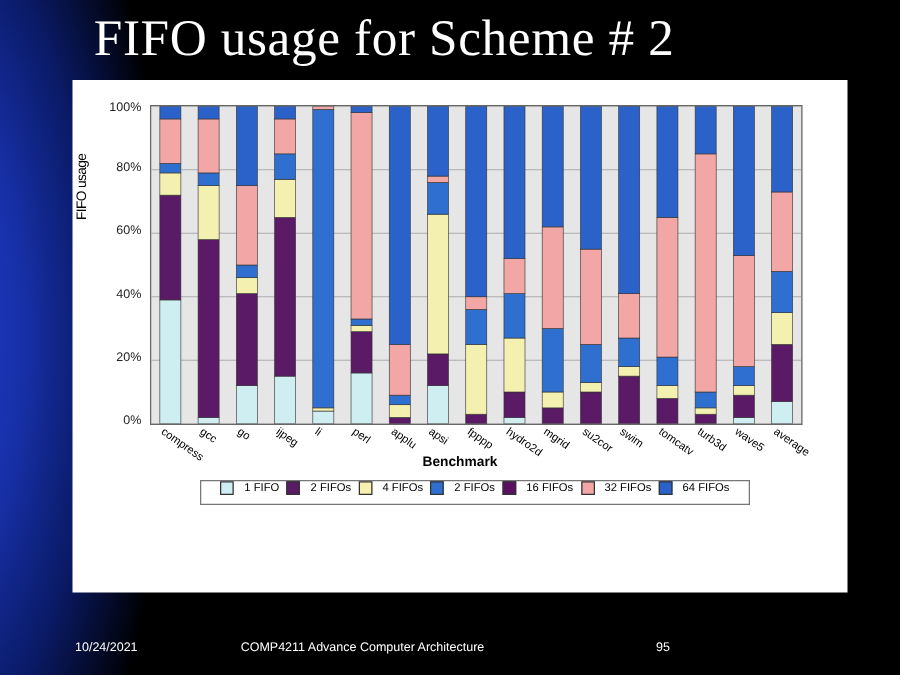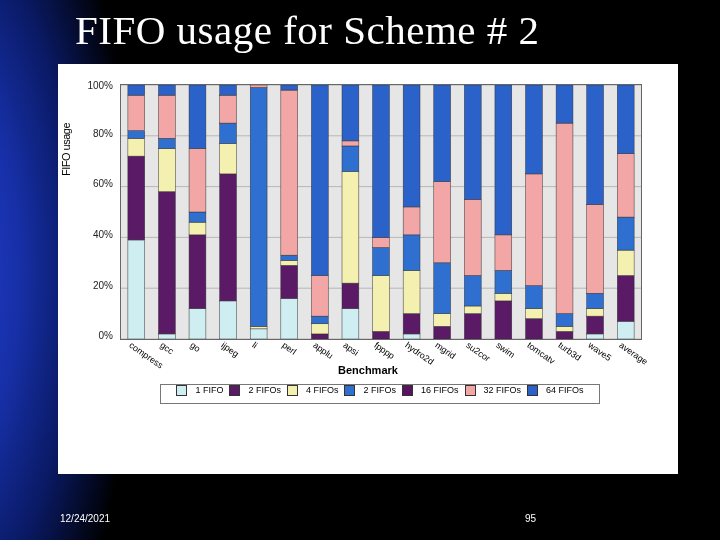--- a/index.html
+++ b/index.html
@@ -172,15 +172,16 @@
         <span class="sw" style="background: rgb(90, 18, 96);"></span>
         <span>16 FIFOs</span>
         <span class="sw" style="background: rgb(242, 166, 166);"></span>
         <span>32 FIFOs</span>
         <span class="sw" style="background: rgb(43, 98, 201);"></span>
         <span>64 FIFOs</span>
       </div>
 
   </div>
 
-  <div class="footer-date">12/24/2021</div>
+  <div class="footer-date">10/24/2021</div>
+  <div class="footer-mid">COMP4211 Advance Computer Architecture</div>
   <div class="footer-num">95</div>
 </div>
 
 </body></html>

